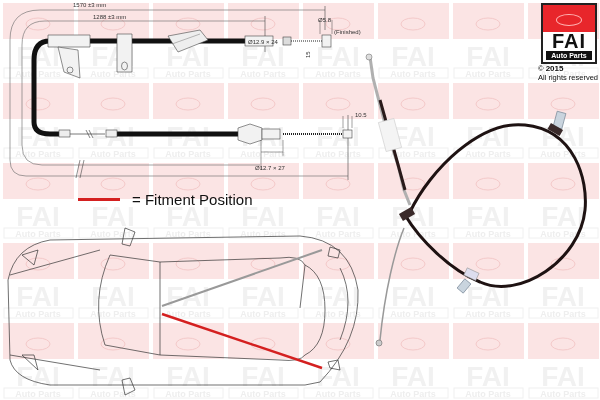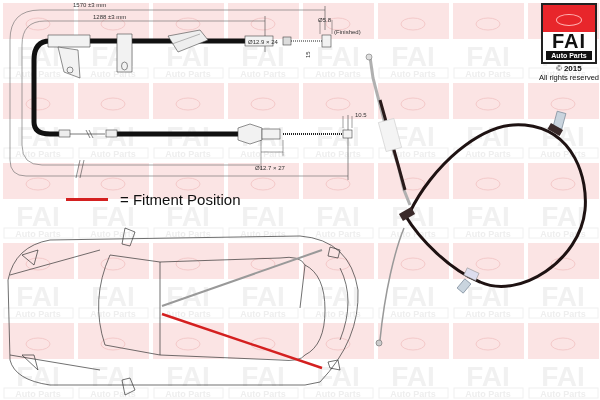--- a/index.html
+++ b/index.html
@@ -5,23 +5,23 @@
   html, body { margin: 0; padding: 0; }
   body { width: 600px; height: 400px; overflow: hidden; background: #ffffff; position: relative; font-family: "Liberation Sans", sans-serif; }
   .wm { position: absolute; left: 0; top: 0; width: 600px; height: 400px; z-index: 0; }
   .layer { position: absolute; left: 0; top: 0; width: 600px; height: 400px; z-index: 1; }
   .logo { position: absolute; left: 541px; top: 3px; width: 56px; z-index: 3; }
   .logo-box { width: 52px; height: 57px; border: 2px solid #222; background: #fff; }
   .logo-red { height: 27px; background: #e8262b; position: relative; }
   .logo-oval { position: absolute; left: 13px; top: 9px; width: 24px; height: 10px; border: 1px solid #ffb3b3; border-radius: 50%; }
   .logo-fai { font-family: "Liberation Sans", sans-serif; font-weight: bold; font-size: 20px; line-height: 18px; color: #111; text-align: center; letter-spacing: 1px; }
   .logo-ap { background: #111; color: #fff; font-size: 7px; font-weight: bold; text-align: center; margin: 1px 3px 0 3px; line-height: 9px; }
-  .copy { position: absolute; left: 538px; top: 64px; width: 62px; text-align: center; font-size: 7.5px; color: #111; z-index: 3; line-height: 9px; }
+  .copy { position: absolute; left: 538px; top: 64px; width: 62px; text-align: left; font-size: 7.5px; color: #111; z-index: 3; line-height: 9px; }
   .copy .yr { font-weight: bold; font-size: 8px; }
-  .legend { position: absolute; left: 66px; top: 191px; z-index: 3; display: flex; align-items: center; }
+  .legend { position: absolute; left: 78px; top: 191px; z-index: 3; display: flex; align-items: center; }
   .legend-line { width: 42px; height: 3px; background: #d42020; margin-right: 12px; }
   .legend-text { font-size: 15px; color: #111; }
   .dim { font-family: "Liberation Sans", sans-serif; font-size: 6px; fill: #333; }
 </style>
 </head>
 <body>
 
 <svg class="wm" viewBox="0 0 600 400">
   <defs>
     <pattern id="tile" x="2" y="2" width="75" height="80" patternUnits="userSpaceOnUse">

